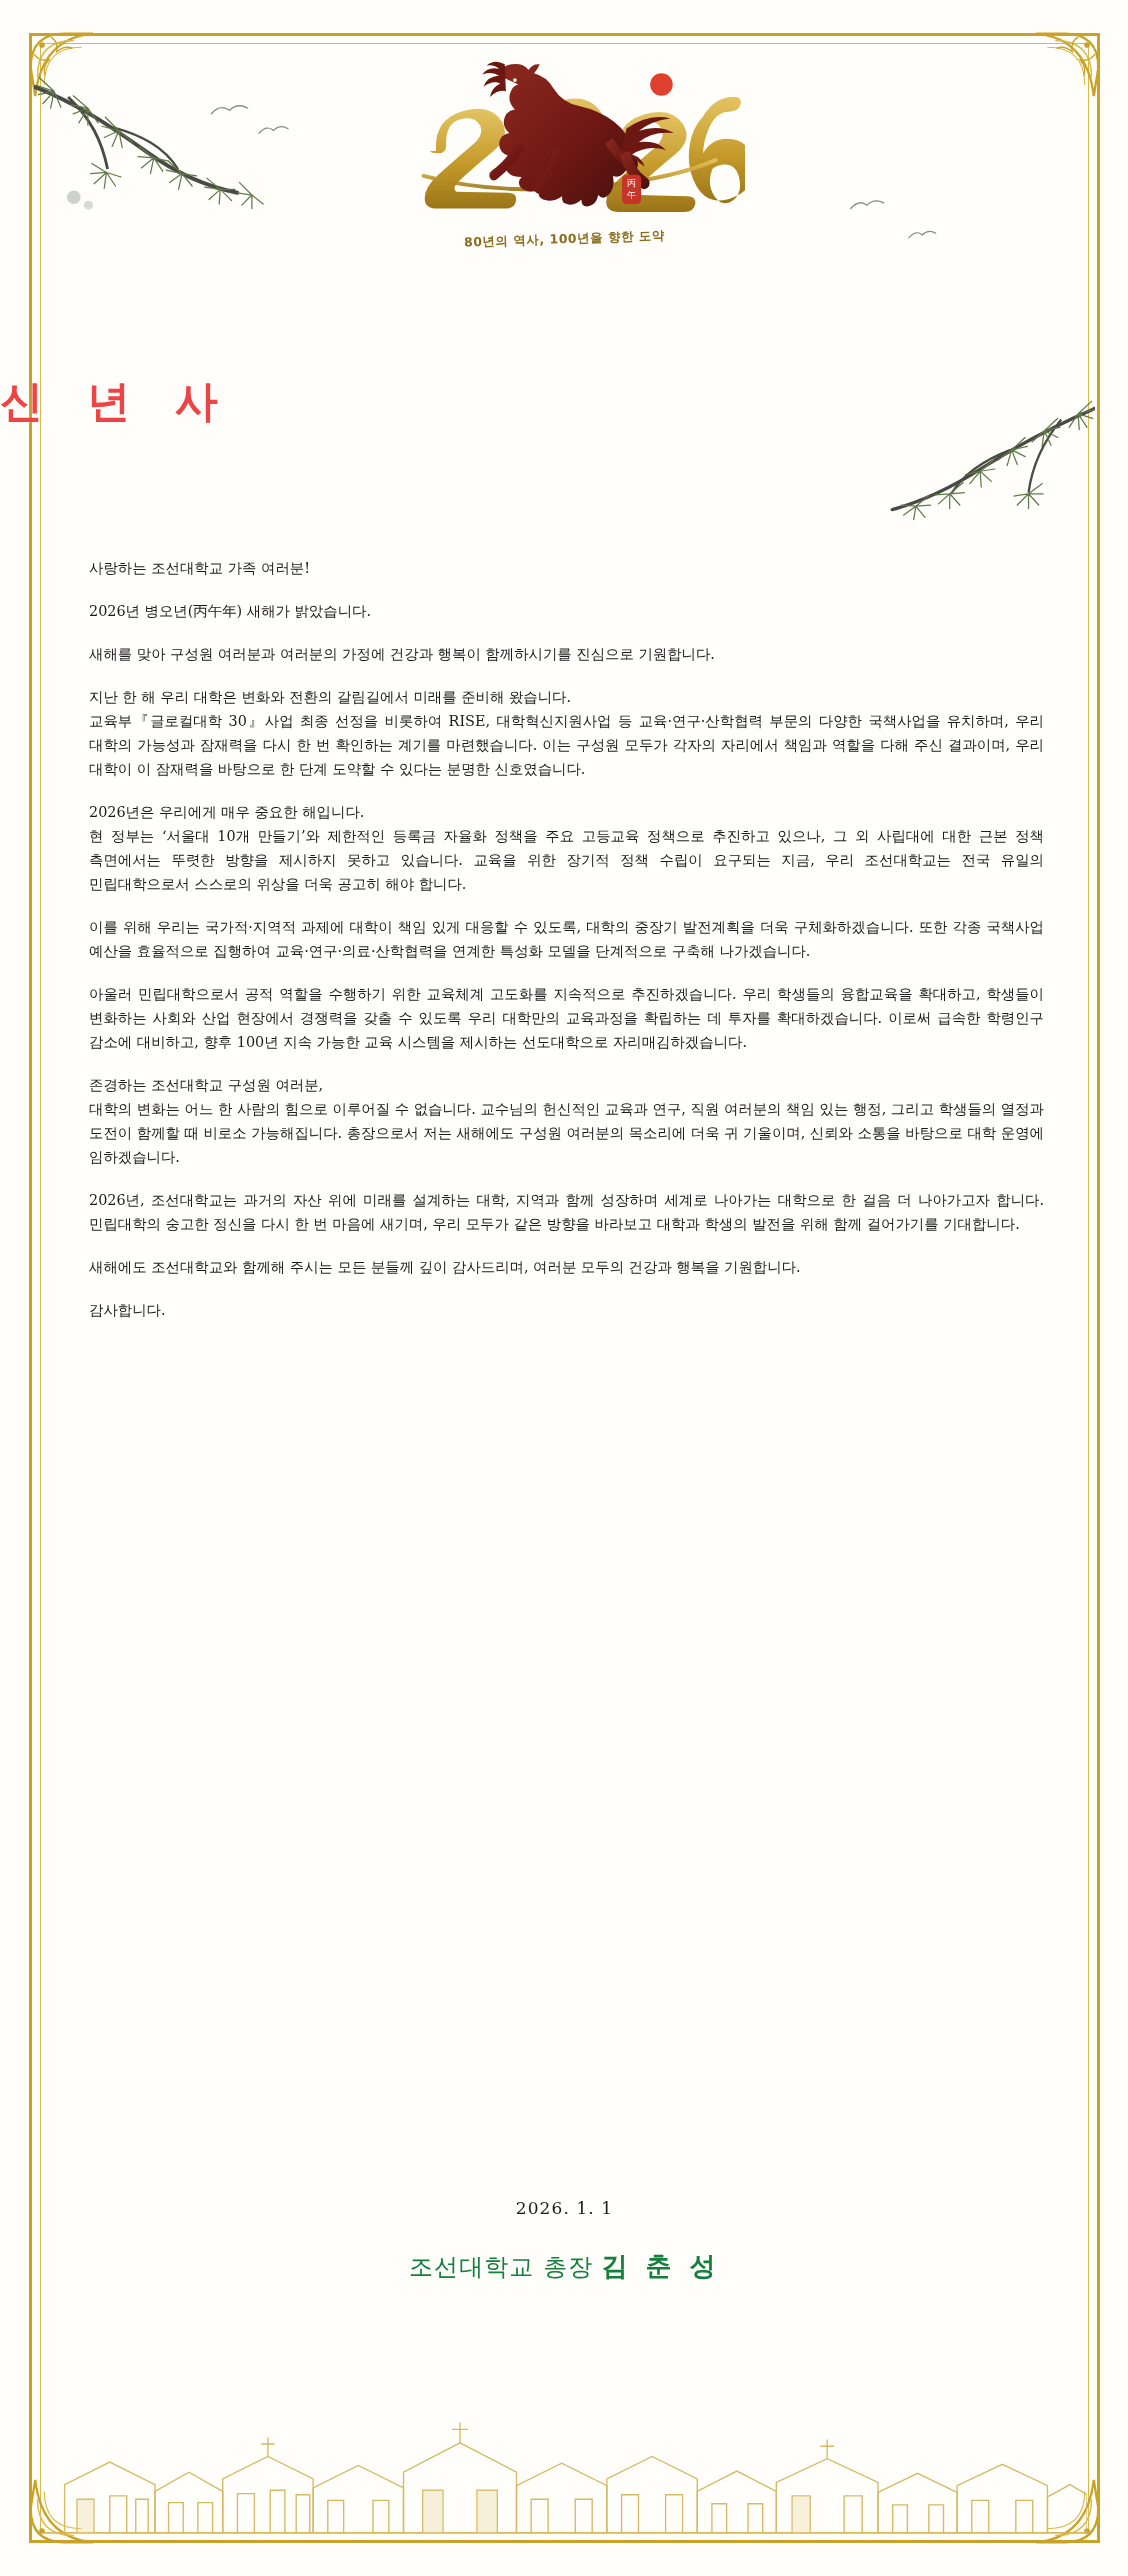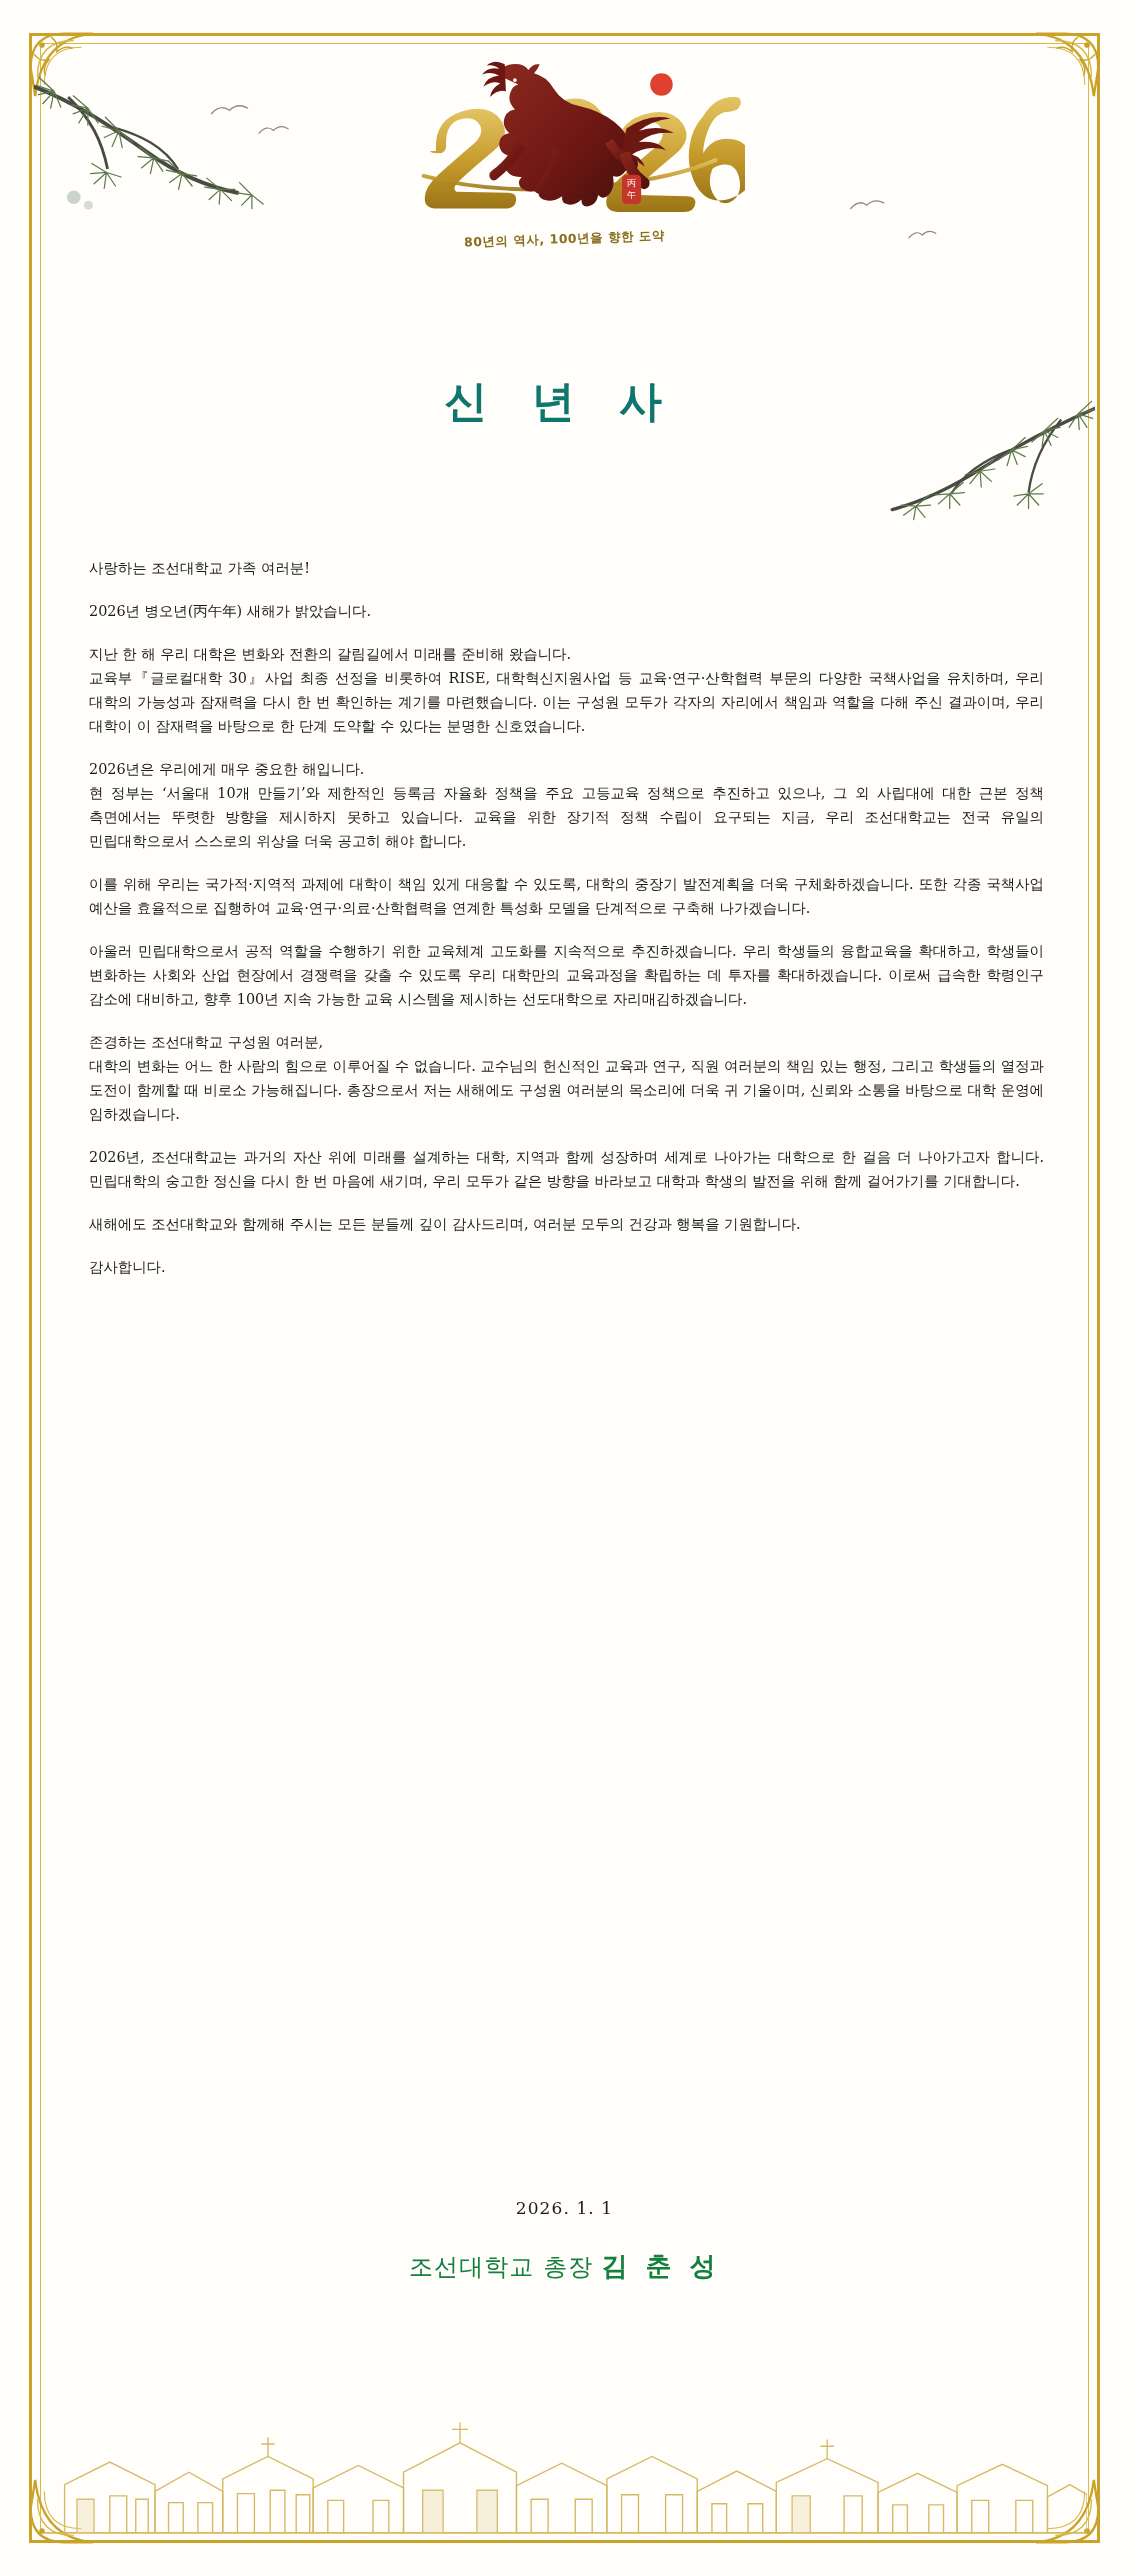--- a/index.html
+++ b/index.html
@@ -97,25 +97,25 @@
     color: #8a6d1f;
     font-weight: 700;
     transform: rotate(-2deg);
   }
 
   
   .doc-title {
     position: absolute;
     left: 0; right: 8px;
     top: 373px;
-    text-align: center;
+    text-align: left;
     font-size: 43px;
     letter-spacing: 14.7px;
     font-weight: 700;
-    color: #0f766e;
+    color: #ef4444;
     font-family: "DejaVu Serif", serif;
   }
 
   
   .body-wrap {
     position: absolute;
     left: 89px;
     right: 85px;
     top: 556px;
   }
@@ -331,20 +331,21 @@
       </svg>
     </div>
     <div class="art-tagline">80년의 역사, 100년을 향한 도약</div>
   </div>
 
   <div class="doc-title">신 년 사</div>
 
   <div class="body-wrap">
     <p class="para">사랑하는 조선대학교 가족 여러분!</p>
     <p class="para">2026년 병오년(丙午年) 새해가 밝았습니다.</p>
+    <p class="para">새해를 맞아 구성원 여러분과 여러분의 가정에 건강과 행복이 함께하시기를 진심으로 기원합니다.</p>
     <p class="para tight">지난 한 해 우리 대학은 변화와 전환의 갈림길에서 미래를 준비해 왔습니다.</p>
     <p class="para">교육부『글로컬대학 30』사업 최종 선정을 비롯하여 RISE, 대학혁신지원사업 등 교육·연구·산학협력 부문의 다양한 국책사업을 유치하며, 우리 대학의 가능성과 잠재력을 다시 한 번 확인하는 계기를 마련했습니다. 이는 구성원 모두가 각자의 자리에서 책임과 역할을 다해 주신 결과이며, 우리 대학이 이 잠재력을 바탕으로 한 단계 도약할 수 있다는 분명한 신호였습니다.</p>
     <p class="para tight">2026년은 우리에게 매우 중요한 해입니다.</p>
     <p class="para">현 정부는 ‘서울대 10개 만들기’와 제한적인 등록금 자율화 정책을 주요 고등교육 정책으로 추진하고 있으나, 그 외 사립대에 대한 근본 정책 측면에서는 뚜렷한 방향을 제시하지 못하고 있습니다. 교육을 위한 장기적 정책 수립이 요구되는 지금, 우리 조선대학교는 전국 유일의 민립대학으로서 스스로의 위상을 더욱 공고히 해야 합니다.</p>
     <p class="para">이를 위해 우리는 국가적·지역적 과제에 대학이 책임 있게 대응할 수 있도록, 대학의 중장기 발전계획을 더욱 구체화하겠습니다. 또한 각종 국책사업 예산을 효율적으로 집행하여 교육·연구·의료·산학협력을 연계한 특성화 모델을 단계적으로 구축해 나가겠습니다.</p>
     <p class="para">아울러 민립대학으로서 공적 역할을 수행하기 위한 교육체계 고도화를 지속적으로 추진하겠습니다. 우리 학생들의 융합교육을 확대하고, 학생들이 변화하는 사회와 산업 현장에서 경쟁력을 갖출 수 있도록 우리 대학만의 교육과정을 확립하는 데 투자를 확대하겠습니다. 이로써 급속한 학령인구 감소에 대비하고, 향후 100년 지속 가능한 교육 시스템을 제시하는 선도대학으로 자리매김하겠습니다.</p>
     <p class="para tight">존경하는 조선대학교 구성원 여러분,</p>
     <p class="para">대학의 변화는 어느 한 사람의 힘으로 이루어질 수 없습니다. 교수님의 헌신적인 교육과 연구, 직원 여러분의 책임 있는 행정, 그리고 학생들의 열정과 도전이 함께할 때 비로소 가능해집니다. 총장으로서 저는 새해에도 구성원 여러분의 목소리에 더욱 귀 기울이며, 신뢰와 소통을 바탕으로 대학 운영에 임하겠습니다.</p>
     <p class="para">2026년, 조선대학교는 과거의 자산 위에 미래를 설계하는 대학, 지역과 함께 성장하며 세계로 나아가는 대학으로 한 걸음 더 나아가고자 합니다. 민립대학의 숭고한 정신을 다시 한 번 마음에 새기며, 우리 모두가 같은 방향을 바라보고 대학과 학생의 발전을 위해 함께 걸어가기를 기대합니다.</p>
     <p class="para">새해에도 조선대학교와 함께해 주시는 모든 분들께 깊이 감사드리며, 여러분 모두의 건강과 행복을 기원합니다.</p>

